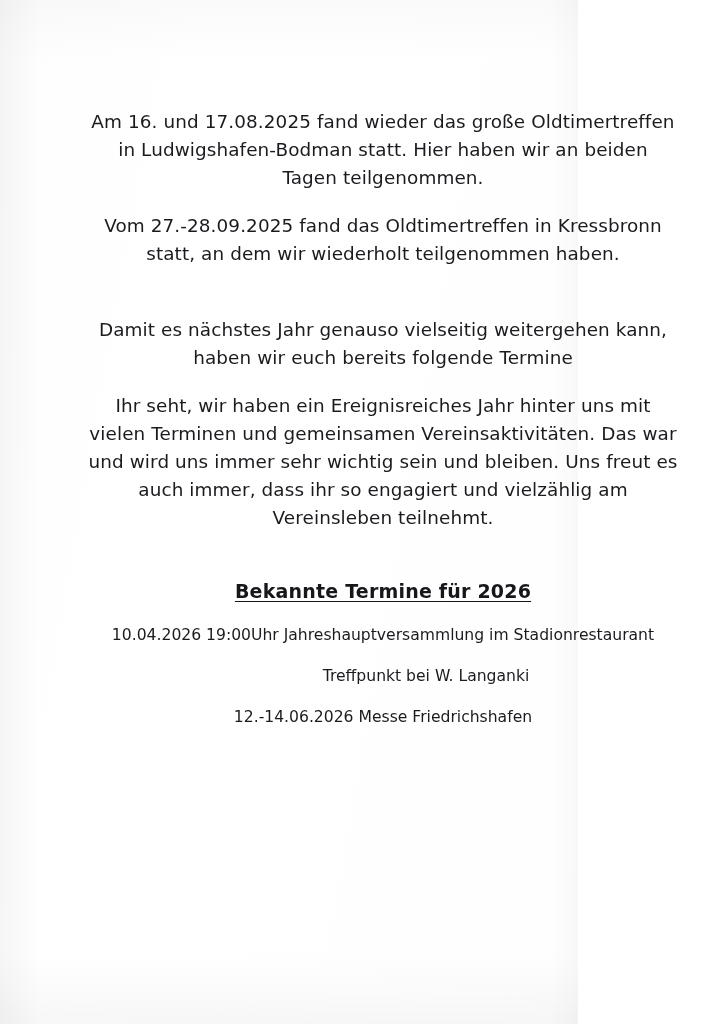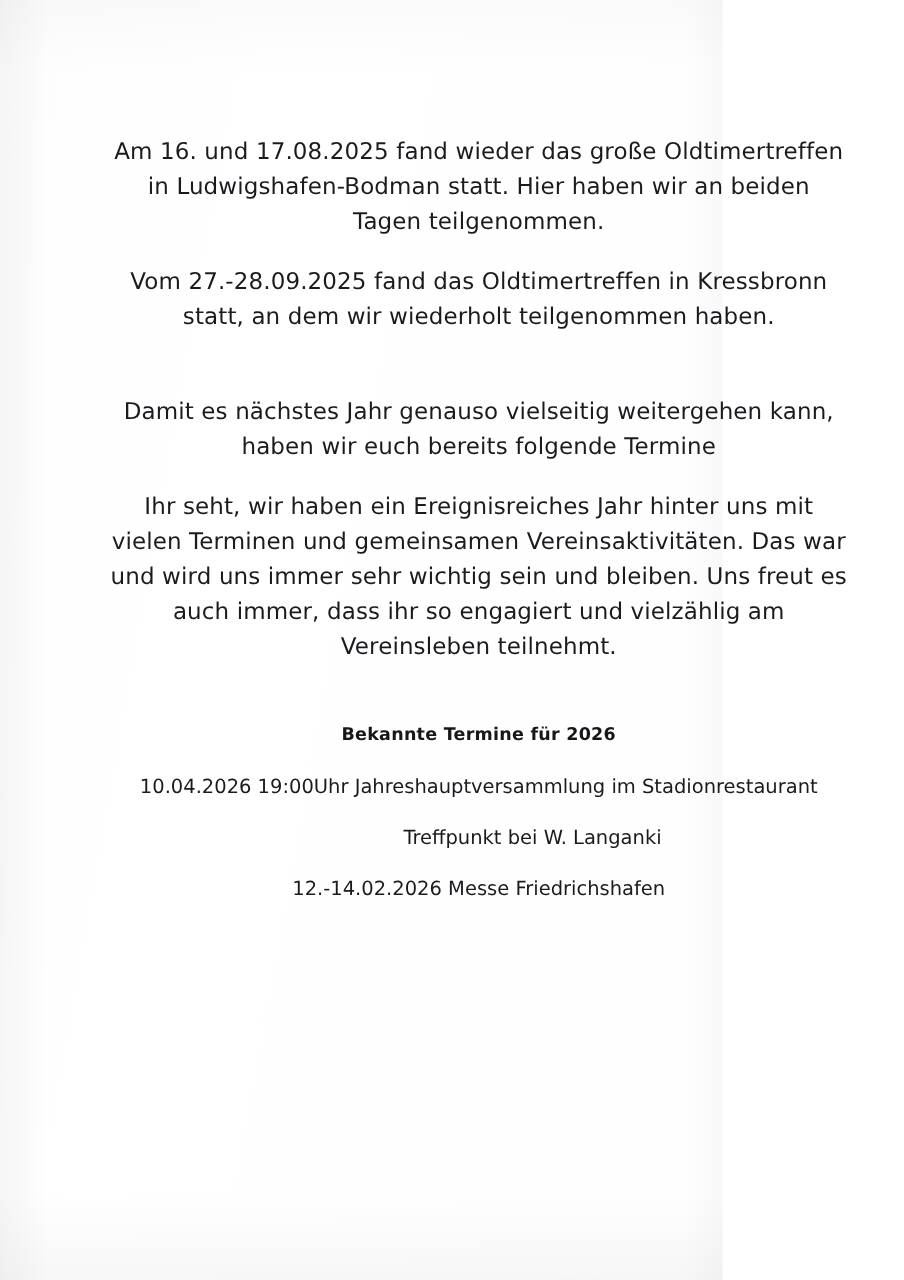--- a/index.html
+++ b/index.html
@@ -67,22 +67,23 @@
     color: #1b1b1f;
   }
   p.para:last-child { margin-bottom: 0; }
 
   .gap-block {
     height: 28px;
   }
 
   .section-heading {
     margin: 0 0 22px 0;
-    font-size: 14px;
+    font-size: 19px;
     font-weight: bold;
+    text-decoration: underline;
     text-underline-offset: 3px;
     color: #17171b;
     letter-spacing: 0.2px;
   }
 
   .dates {
     margin: 0;
     padding: 0;
     list-style: none;
   }
@@ -122,18 +123,18 @@
     <h2 class="section-heading">Bekannte Termine für 2026</h2>
 
     <ul class="dates">
       <li>
         <span>10.04.2026 19:00Uhr Jahreshauptversammlung im Stadionrestaurant</span>
       </li>
       <li>
         <span class="date-sub">Treffpunkt bei W. Langanki</span>
       </li>
       <li>
-        <span>12.-14.02.2026 Messe Friedrichshafen</span>
+        <span>12.-14.06.2026 Messe Friedrichshafen</span>
       </li>
     </ul>
 
   </div>
 </div>
 
 </body></html>

